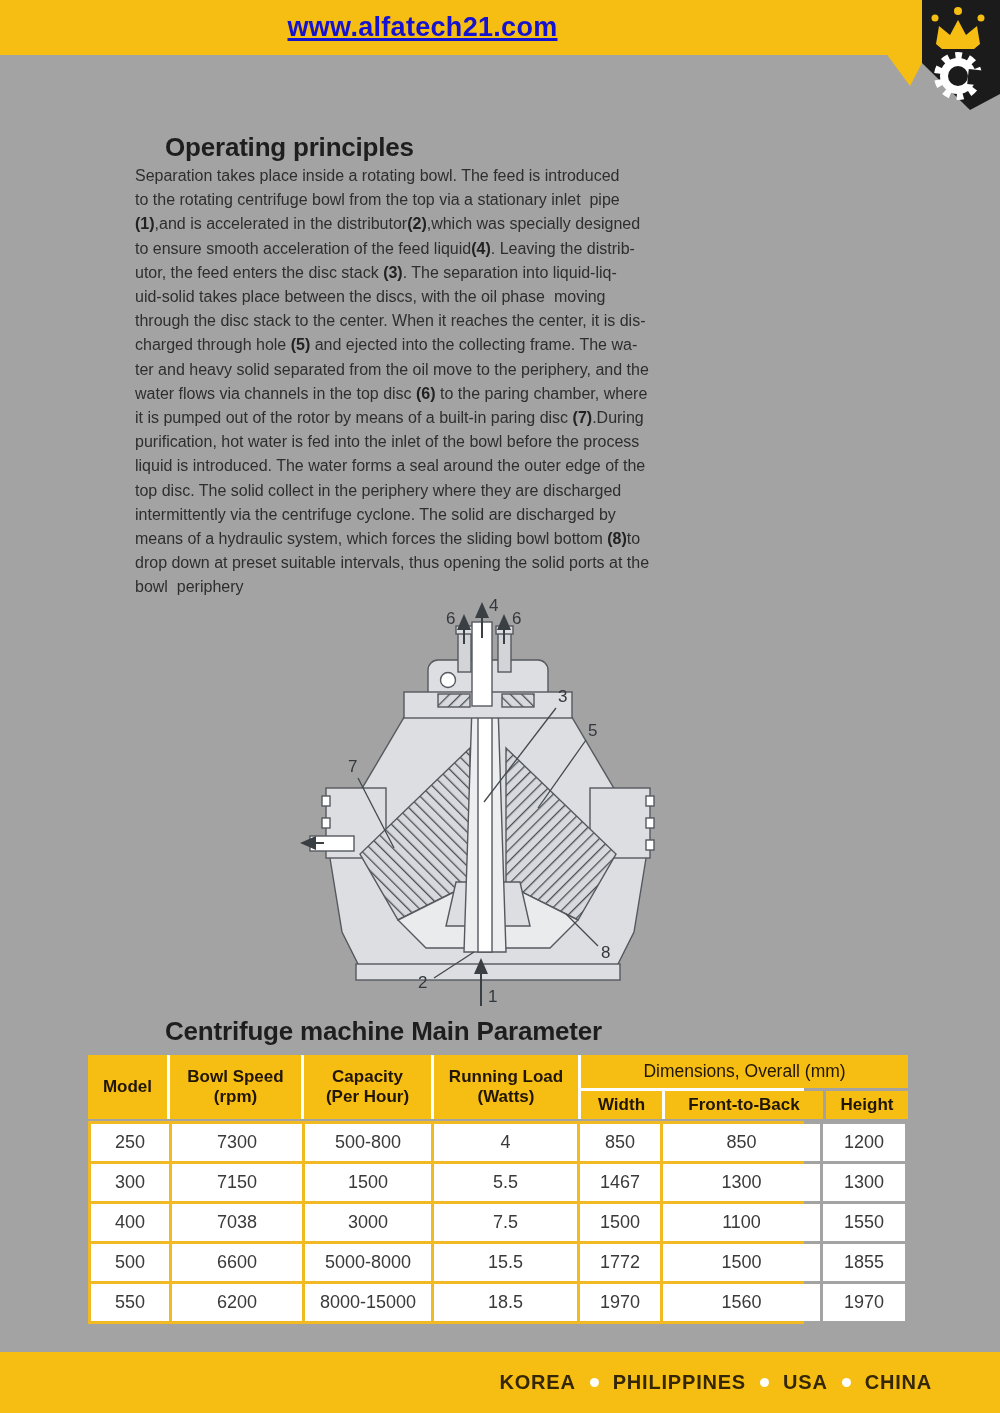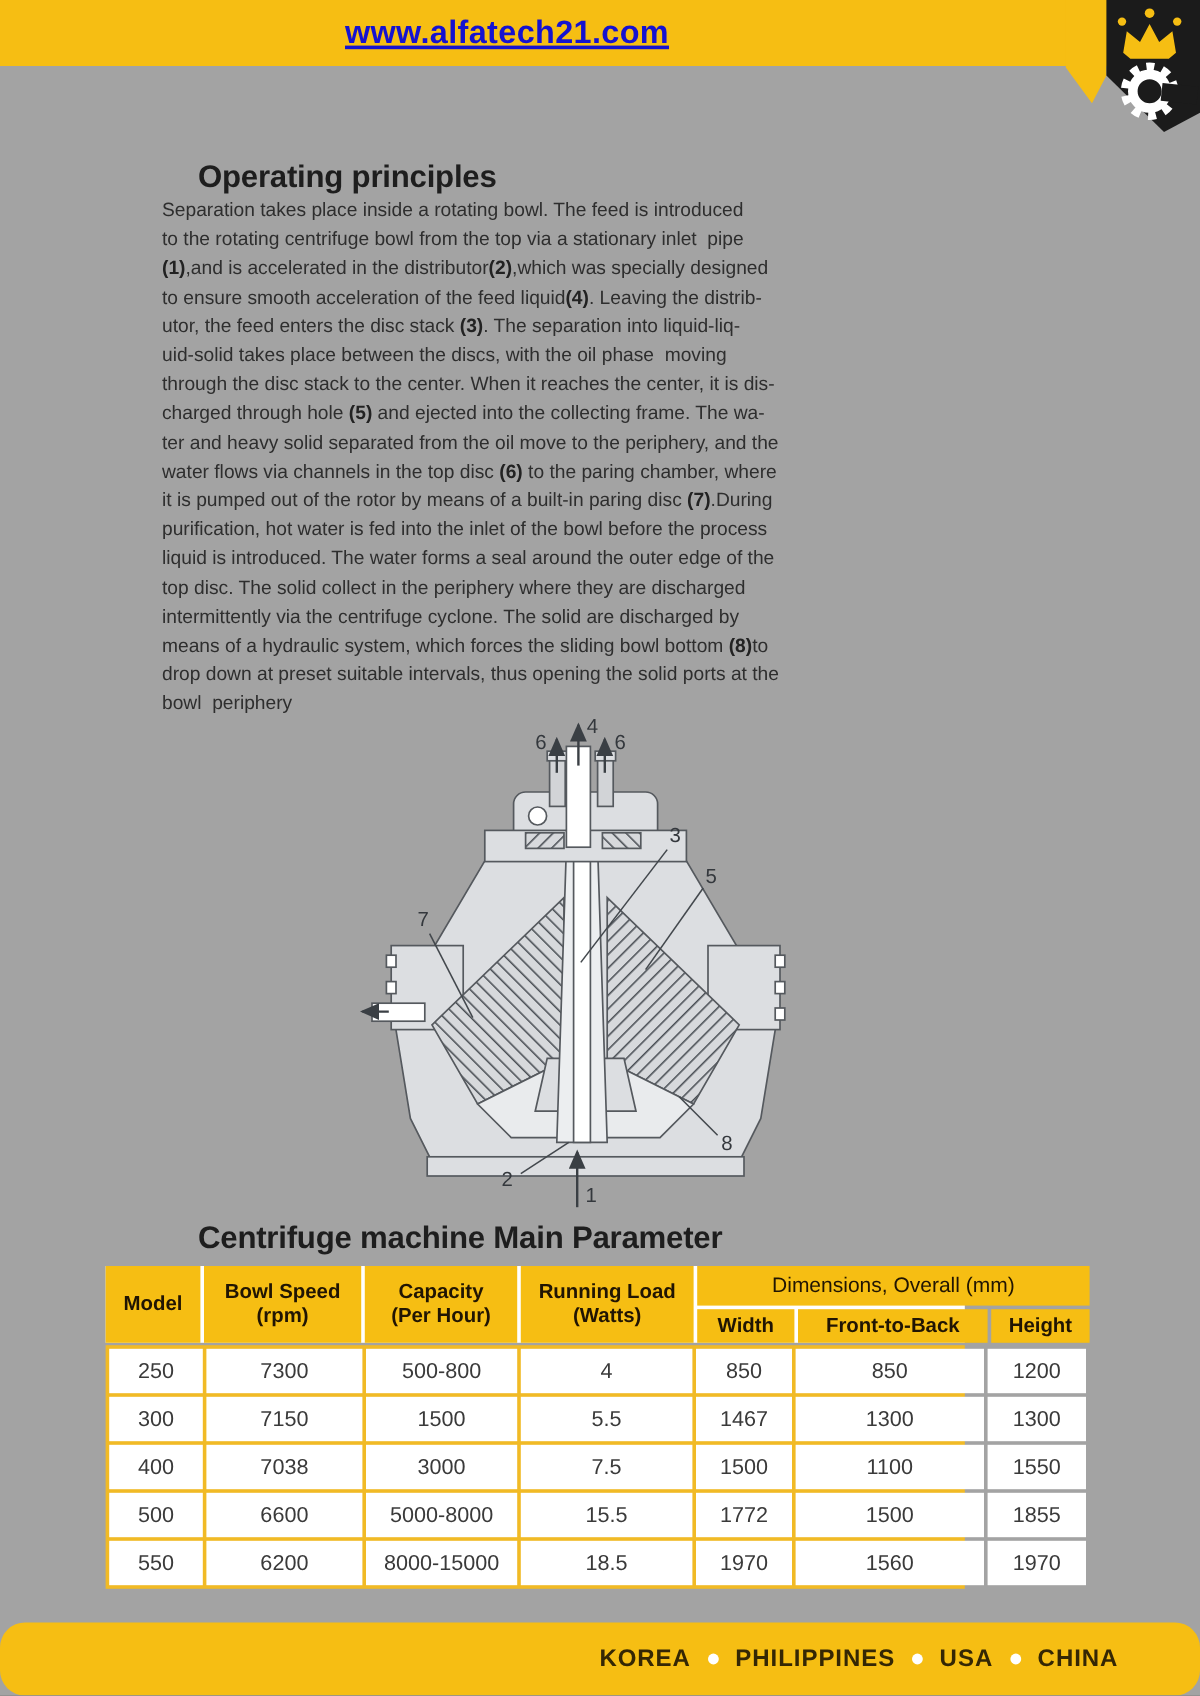--- a/index.html
+++ b/index.html
@@ -34,21 +34,21 @@
   
   #tbl-title{top:1016px;}
   .tbl{position:absolute;left:88px;top:1055px;width:716px;}
   .tbl-head{display:grid;grid-template-columns:79px 131px 127px 144px 81px 158px 82px;grid-template-rows:33px 28px;gap:3px;background:#fff;}
   .th{background:var(--brand-yellow);display:flex;align-items:center;justify-content:center;text-align:center;font-weight:bold;font-size:17px;line-height:1.18;color:#211503;white-space:pre-line;}
   .th.dims{font-weight:normal;font-size:17.5px;}
   .tbl-body{margin-top:2px;display:grid;grid-template-columns:78px 130px 126px 143px 80px 157px 82px;grid-auto-rows:37px;gap:3px;background:var(--table-border);padding:3px;}
   .td{background:#fff;display:flex;align-items:center;justify-content:center;font-size:18px;color:#3a3a3a;}
 
   
-  .footer-band{position:absolute;left:0;bottom:0;width:100%;height:61px;background:var(--brand-yellow);display:flex;align-items:center;justify-content:flex-end;padding-right:68px;border-radius:21px;}
+  .footer-band{position:absolute;left:0;bottom:0;width:100%;height:61px;background:var(--brand-yellow);display:flex;align-items:center;justify-content:flex-end;padding-right:68px;}
   .footer-item{font-size:20px;font-weight:600;color:#352704;letter-spacing:.8px;}
   .footer-dot{width:9px;height:9px;border-radius:50%;background:#fff;margin:0 14px;display:inline-block;}
 </style>
 </head>
 <body>
 
 <div class="page">
 
   <div class="top-band"></div>
   <div class="band-link-wrap">

